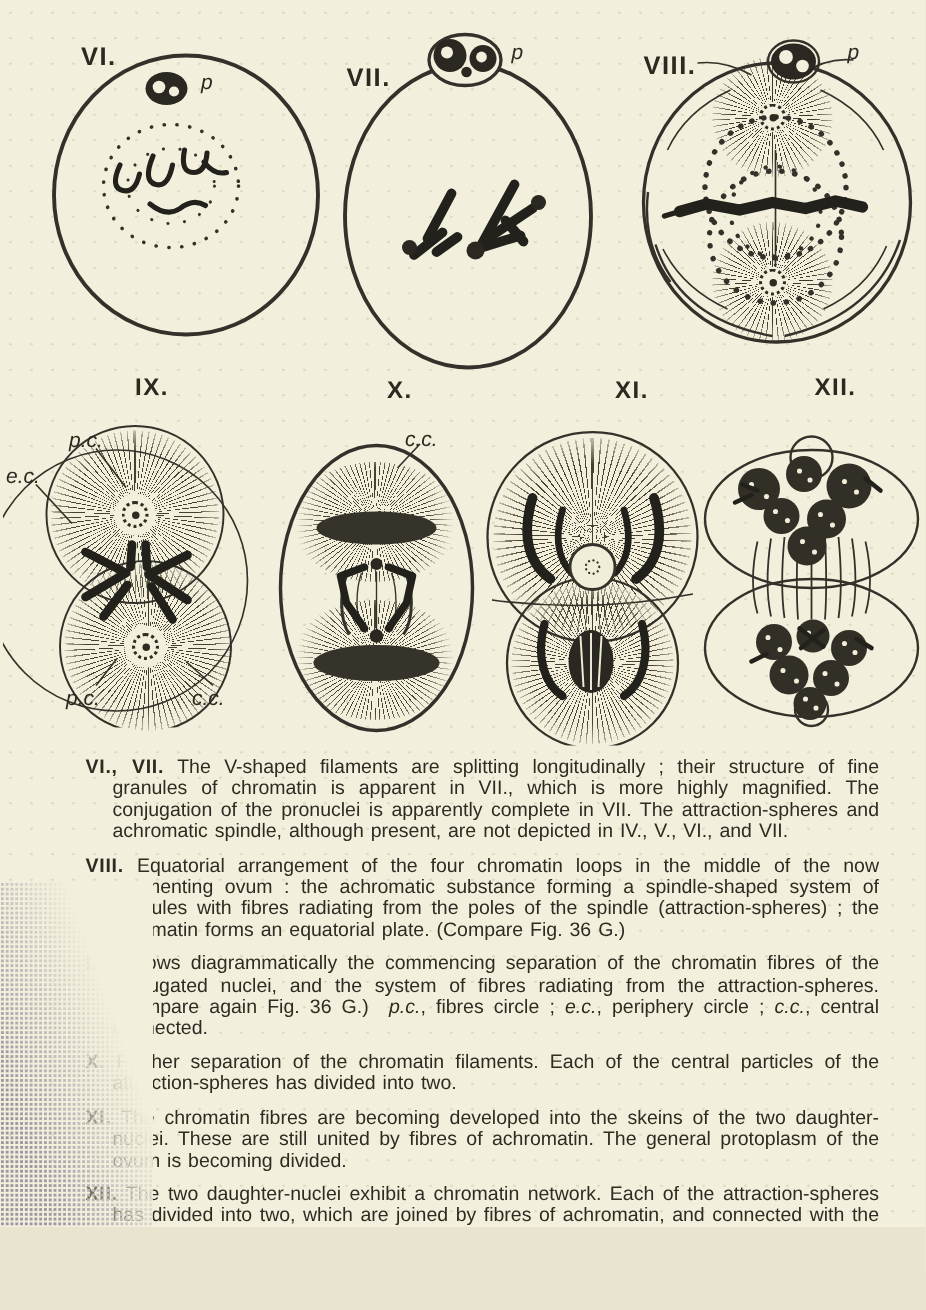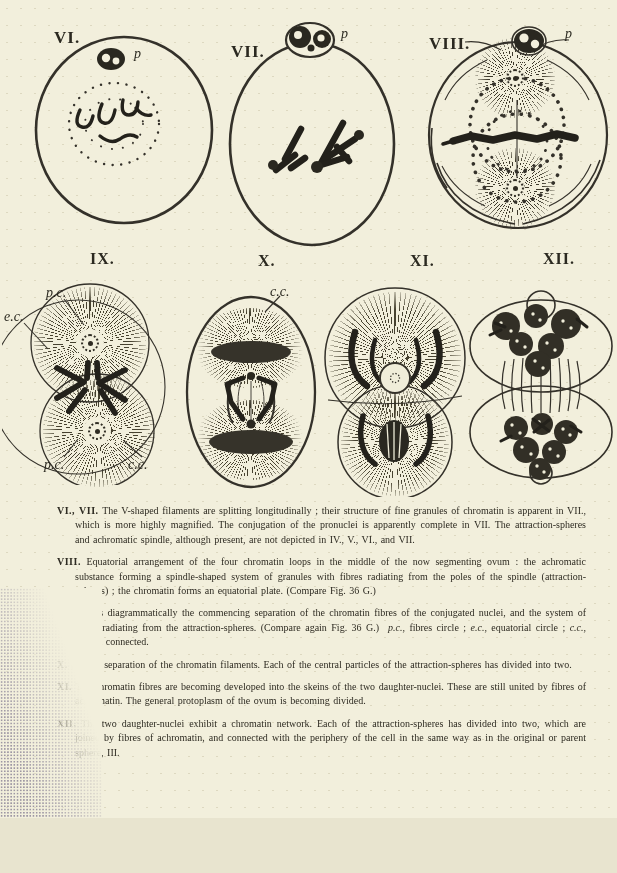--- a/index.html
+++ b/index.html
@@ -1,21 +1,21 @@
 <!DOCTYPE html>
 <html><head>
 <meta charset="utf-8">
 <style>
   html,body{margin:0;padding:0;background:#e8e4cf;}
   #page{
     position:relative; width:617px; height:818px; overflow:hidden;
     background-color:#f2efdc;
     background-image: radial-gradient(#ddd8c0 .7px, rgba(0,0,0,0) .8px);
     background-size: 14px 17px;
-    font-family:Liberation Serif, serif;
+    font-family:Liberation Sans, sans-serif;
     color:#2e2b22;
   }
   .fig{position:absolute;}
   .fig svg{position:absolute;left:0;top:0;z-index:2;}
   .figlabel{position:absolute;z-index:3;font-weight:bold;font-size:17px;letter-spacing:1px;color:#2b2920;}
   .rowlabel{position:absolute;z-index:3;font-weight:bold;font-size:16px;letter-spacing:1px;color:#2b2920;}
   .ann{position:absolute;z-index:3;font-style:italic;font-size:14px;color:#2b2920;}
   .aster{position:absolute;z-index:1;border-radius:50%;}
   .aster.dense{
     background:
@@ -30,21 +30,21 @@
   .core{position:absolute;z-index:2;border-radius:50%;background:#f2efdc;}
   .rosette{position:absolute;z-index:3;width:14px;height:14px;border:2px dotted #2e2b22;border-radius:50%;}
   .rosette::after{content:"";position:absolute;left:50%;top:50%;width:5px;height:5px;margin:-2.5px 0 0 -2.5px;background:#2e2b22;border-radius:50%;}
   .outline{fill:none;stroke:#34312a;}
   .ink{stroke:#23211b;fill:none;stroke-linecap:round;stroke-linejoin:round;}
   .fill{fill:#2a2820;stroke:none;}
   .cream{fill:#f2efdc;stroke:none;}
   .dots{fill:none;stroke:#34312a;stroke-linecap:round;}
   #captions{
     position:absolute;left:57px;top:504px;width:529px;z-index:3;
-    font-size:10px;line-height:14.4px;text-align:justify;word-spacing:1px;
+    font-size:13px;line-height:14.4px;text-align:justify;word-spacing:1px;
   }
   .cap{margin:0 0 8px 0;padding-left:18px;text-indent:-18px;}
   .cap b{letter-spacing:.5px;}
   #shadow-bl{
     position:absolute;z-index:4;left:0;top:588px;width:102px;height:285px;pointer-events:none;
     background-image:
       linear-gradient(to top right, rgba(242,239,220,0) 0%, rgba(242,239,220,0) 28%, #f2efdc 72%),
       radial-gradient(#9d96a3 1px, rgba(0,0,0,0) 1.25px);
     background-size:100% 100%, 3.2px 3.2px;
   }
@@ -315,20 +315,20 @@
           <path d="M106,143 L116,149"></path>
         <path d="M68,136 L84,148"></path>
           <path d="M84,137 L69,149"></path>
       </g>
     </svg>
   </div>
 
   <div id="captions">
     <p class="cap"><b>VI., VII.</b> <span>The V-shaped filaments are splitting longitudinally ; their structure of fine granules of chromatin is apparent in VII., which is more highly magnified.  The conjugation of the pronuclei is apparently complete in VII.  The attraction-spheres and achromatic spindle, although present, are not depicted in IV., V., VI., and VII.</span></p>
     <p class="cap"><b>VIII.</b> <span>Equatorial arrangement of the four chromatin loops in the middle of the now segmenting ovum : the achromatic substance forming a spindle-shaped system of granules with fibres radiating from the poles of the spindle (attraction-spheres) ; the chromatin forms an equatorial plate.  (Compare Fig. 36 G.)</span></p>
-    <p class="cap"><b>IX.</b> <span>Shows diagrammatically the commencing separation of the chromatin fibres of the conjugated nuclei, and the system of fibres radiating from the attraction-spheres.  (Compare again Fig. 36 G.)</span>&nbsp; <i>p.c.</i><span>, fibres circle ; </span><i>e.c.</i><span>, equatorial circle ; </span><i>c.c.</i><span>, central connected.</span></p>
+    <p class="cap"><b>IX.</b> <span>Shows diagrammatically the commencing separation of the chromatin fibres of the conjugated nuclei, and the system of fibres radiating from the attraction-spheres.  (Compare again Fig. 36 G.)</span>&nbsp; <i>p.c.</i><span>, fibres circle ; </span><i>e.c.</i><span>, periphery circle ; </span><i>c.c.</i><span>, central connected.</span></p>
     <p class="cap"><b>X.</b> <span>Further separation of the chromatin filaments.  Each of the central particles of the attraction-spheres has divided into two.</span></p>
     <p class="cap"><b>XI.</b> <span>The chromatin fibres are becoming developed into the skeins of the two daughter-nuclei.  These are still united by fibres of achromatin.  The general protoplasm of the ovum is becoming divided.</span></p>
     <p class="cap"><b>XII.</b> <span>The two daughter-nuclei exhibit a chromatin network.  Each of the attraction-spheres has divided into two, which are joined by fibres of achromatin, and connected with the periphery of the cell in the same way as in the original or parent sphere, III.</span></p>
   </div>
 
   <div id="shadow-bl"></div>
 </div>
 
 </body></html>

